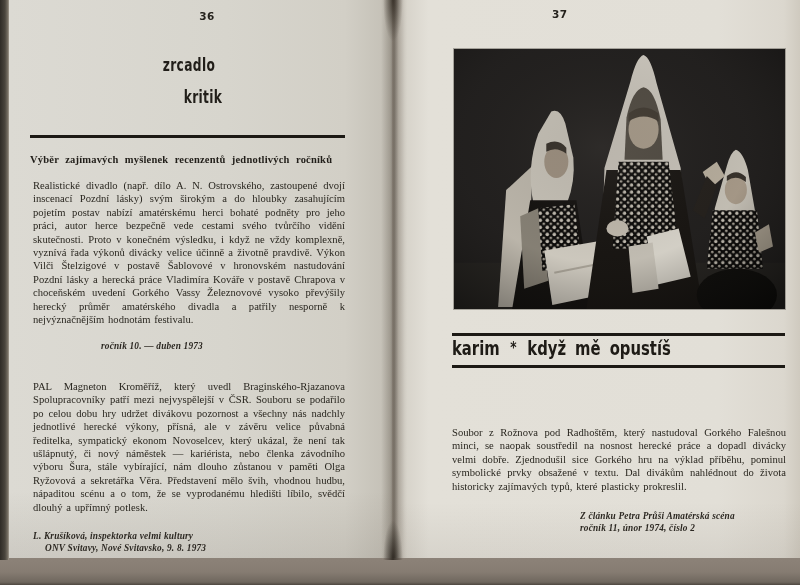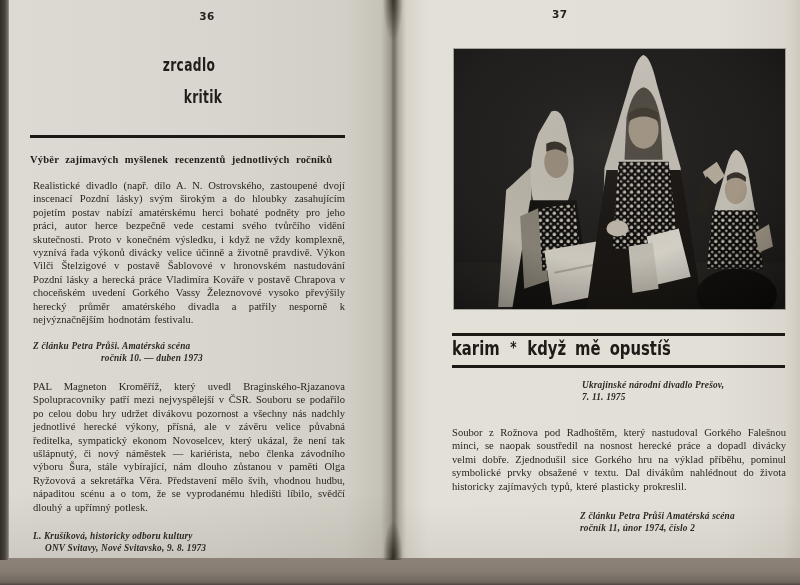--- a/index.html
+++ b/index.html
@@ -123,28 +123,27 @@
   <div class="page page-left">
     <div class="pgnum pgnum-left">36</div>
     <div class="display-head head-1">zrcadlo</div>
     <div class="display-head head-2">kritik</div>
     <div class="rule rule-intro"></div>
     <div class="intro">Výběr zajímavých myšlenek recenzentů jednotlivých ročníků</div>
 
     <div class="body-par lp-par1">Realistické divadlo (např. dílo A. N. Ostrovského, zastoupené dvojí inscenací Pozdní lásky) svým širokým a do hloubky zasahujícím pojetím postav nabízí amatérskému herci bohaté podněty pro jeho práci, autor herce bezpečně vede cestami svého tvůrčího vidění skutečnosti. Proto v konečném výsledku, i když ne vždy komplexně, vyznívá řada výkonů divácky velice účinně a životně pravdivě. Výkon Vilči Štelzigové v postavě Šablovové v hronovském nastudování Pozdní lásky a herecká práce Vladimíra Kováře v postavě Chrapova v choceňském uvedení Gorkého Vassy Železnovové vysoko převýšily herecký průměr amatérského divadla a patřily nesporně k nejvýznačnějším hodnotám festivalu.</div>
 
     <div class="attr lp-attr1">
-      <div>Z článku Petra Průši. Amatérská scéna</div>
       <div class="ind">ročník 10. — duben 1973</div>
     </div>
 
     <div class="body-par lp-par2">PAL Magneton Kroměříž, který uvedl Braginského-Rjazanova Spolupracovníky patří mezi nejvyspělejší v ČSR. Souboru se podařilo po celou dobu hry udržet divákovu pozornost a všechny nás nadchly jednotlivé herecké výkony, přísná, ale v závěru velice půvabná ředitelka, sympatický ekonom Novoselcev, který ukázal, že není tak ušlápnutý, či nový náměstek — kariérista, nebo členka závodního výboru Šura, stále vybírající, nám dlouho zůstanou v paměti Olga Ryžovová a sekretářka Věra. Představení mělo švih, vhodnou hudbu, nápaditou scénu a o tom, že se vyprodanému hledišti líbilo, svědčí dlouhý a upřímný potlesk.</div>
 
     <div class="attr lp-attr2">
-      <div>L. Krušíková, historicky odboru kultury</div>
+      <div>L. Krušíková, inspektorka velmi kultury</div>
       <div class="ind">ONV Svitavy, Nové Svitavsko, 9. 8. 1973</div>
     </div>
   </div>
 
   <div class="page page-right">
     <div class="pgnum pgnum-right">37</div>
 
     <div class="photo">
       <svg viewBox="0 0 330 258" preserveAspectRatio="none">
         <defs>
@@ -202,24 +201,20 @@
     </div>
 
     <div class="rule hrule-top"></div>
     <div class="headline">
       <span>karim</span>
       <span class="star">*</span>
       <span>když mě opustíš</span>
     </div>
     <div class="rule hrule-bottom"></div>
 
-    <div class="attr rp-attr-top">
-      <div>Ukrajinské národní divadlo Prešov,</div>
-      <div>7. 11. 1975</div>
-    </div>
 
     <div class="body-par rp-par1">Soubor z Rožnova pod Radhoštěm, který nastudoval Gorkého Falešnou minci, se naopak soustředil na nosnost herecké práce a dopadl divácky velmi dobře. Zjednodušil sice Gorkého hru na výklad příběhu, pominul symbolické prvky obsažené v textu. Dal divákům nahlédnout do života historicky zajímavých typů, které plasticky prokreslil.</div>
 
     <div class="attr rp-attr-bottom">
       <div>Z článku Petra Průši Amatérská scéna</div>
       <div>ročník 11, únor 1974, číslo 2</div>
     </div>
   </div>
 
   <div class="gutter"></div>

